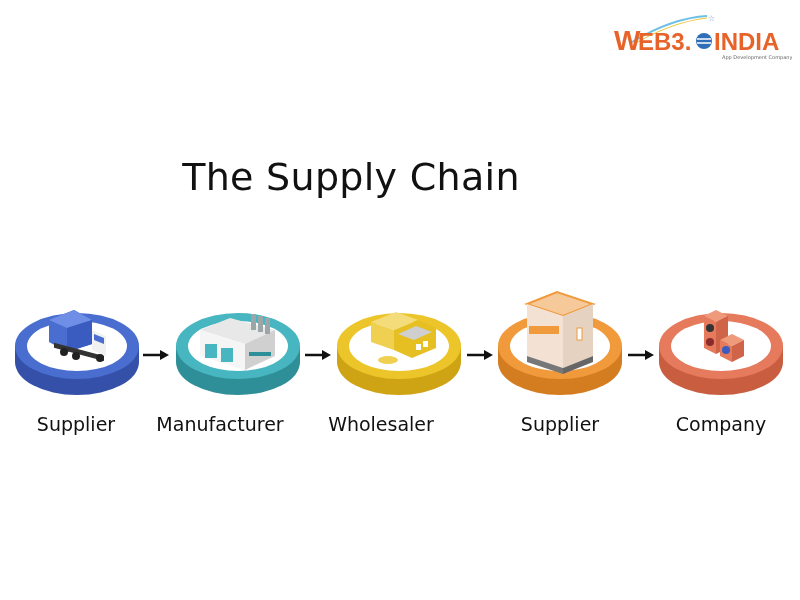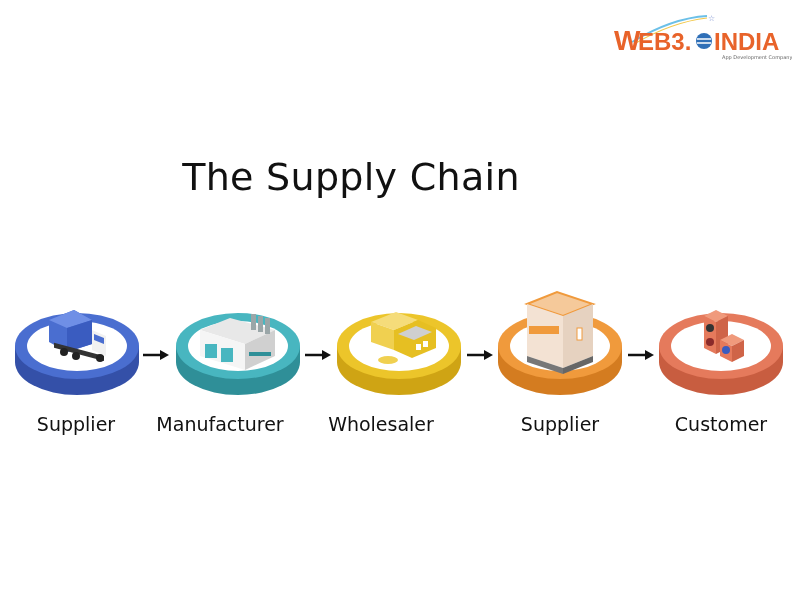--- a/index.html
+++ b/index.html
@@ -143,13 +143,13 @@
       <polygon points="74,46 86,40 86,56 74,62" fill="#cf6448"></polygon>
       <circle cx="68" cy="50" r="4" fill="#3a5cc0"></circle>
     </g>
   </svg>
 </div>
 
 <div class="label" style="left:-4px;">Supplier</div>
 <div class="label" style="left:140px;">Manufacturer</div>
 <div class="label" style="left:301px;">Wholesaler</div>
 <div class="label" style="left:480px;">Supplier</div>
-<div class="label" style="left:641px;">Customer</div>
+<div class="label" style="left:641px;">Company</div>
 
 </body></html>

